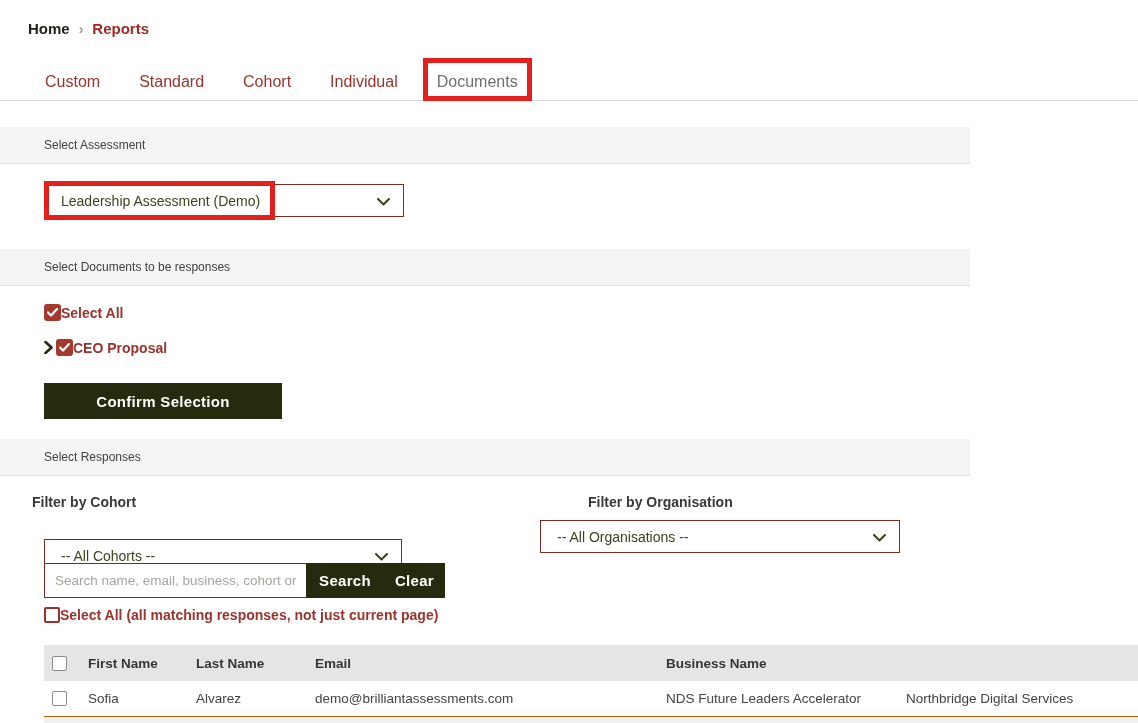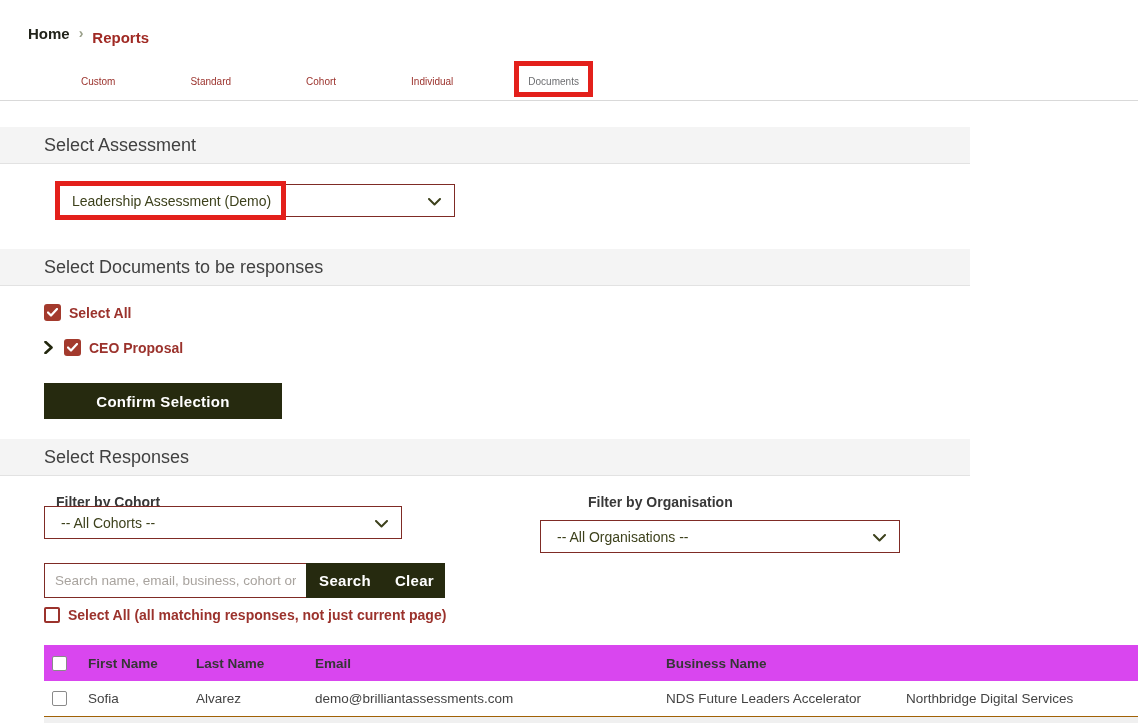--- a/index.html
+++ b/index.html
@@ -14,65 +14,65 @@
   html,body{background:#fff;}
   body{
     width:1138px;height:723px;position:relative;overflow:hidden;
     font-family:"Liberation Sans", sans-serif;
     -webkit-font-smoothing:antialiased;
   }
   
   .breadcrumb{position:absolute;left:28px;top:20px;font-size:15px;font-weight:bold;display:flex;align-items:center;gap:9px;}
   .crumb-home{color:#21231a;}
   .crumb-sep{color:#9aa08a;font-weight:bold;font-size:14px;}
-  .crumb-current{color:#a02a24;margin-top:9px;}
+  .crumb-current{color:#a02a24;}
   
   .tabs{position:absolute;left:0;top:63px;width:1138px;height:38px;border-bottom:1px solid #d9d9d9;padding-left:44px;display:flex;align-items:center;}
-  .tab{font-size:10px;color:var(--maroon);margin-right:37px;cursor:pointer;position:relative;padding:2px 1px;margin-left:36px;}
+  .tab{font-size:16px;color:var(--maroon);margin-right:37px;cursor:pointer;position:relative;padding:2px 1px;}
   .tab.active{color:#6d6e71;}
   .tab-annotation{position:absolute;left:-13px;right:-13px;top:-13px;bottom:-8px;border:5px solid var(--annotation);pointer-events:none;}
   
-  .section-bar{position:absolute;left:0;width:970px;height:37px;background:#f4f4f4;border-bottom:1px solid #e2e2e2;display:flex;align-items:center;padding-left:44px;font-size:18px;color:#414141;}
+  .section-bar{position:absolute;left:0;width:970px;height:37px;background:#f4f4f4;border-bottom:1px solid #e2e2e2;display:flex;align-items:center;padding-left:44px;font-size:12px;color:#414141;}
   .bar-1{top:127px;}
   .bar-2{top:249px;}
   .bar-3{top:439px;}
   
   .fselect{position:absolute;height:33px;background:#fff;border:1px solid var(--maroon-border);display:flex;align-items:center;padding-left:16px;font-size:14px;color:var(--select-text);cursor:pointer;}
   .fselect .chev{position:absolute;right:13px;top:50%;transform:translateY(-50%);}
-  .assessment-select{left:55px;top:184px;width:400px;}
-  .cohort-select{left:44px;top:506px;width:358px;}
+  .assessment-select{left:44px;top:184px;width:360px;}
+  .cohort-select{left:44px;top:539px;width:358px;}
   .org-select{left:540px;top:520px;width:360px;}
   .select-annotation{position:absolute;left:-1px;top:-4px;width:231px;height:39px;border:5px solid var(--annotation);pointer-events:none;}
   
-  .check-row{position:absolute;display:flex;align-items:center;gap:8px;}
+  .check-row{position:absolute;display:flex;align-items:center;}
   .row-selectall{left:44px;top:304px;}
   .row-ceo{left:44px;top:339px;}
   .row-matching{left:44px;top:607px;}
   .cb-checked{width:17px;height:17px;border-radius:3px;background:var(--checkbox-fill);display:flex;align-items:center;justify-content:center;cursor:pointer;flex:none;}
   .cb-unchecked-maroon{width:16px;height:16px;border:2px solid var(--maroon);border-radius:2px;background:#fff;cursor:pointer;flex:none;}
   .cb-plain{width:15px;height:15px;border:1px solid #8a8a8a;border-radius:2px;background:#fff;cursor:pointer;flex:none;}
   .cb-label{font-size:14px;font-weight:bold;color:var(--maroon);}
   .expand-chev{display:flex;align-items:center;margin-right:3px;cursor:pointer;}
   
   .confirm-btn{position:absolute;left:44px;top:383px;width:238px;height:36px;background:var(--olive);color:#fff;border:none;font-size:15px;font-weight:600;font-family:"Liberation Sans",sans-serif;cursor:pointer;letter-spacing:.3px;}
   
   .filter-label{position:absolute;top:494px;font-size:14px;font-weight:bold;color:#383838;}
-  .fl-cohort{left:56px;}
+  .fl-cohort{left:32px;}
   .fl-org{left:540px;padding-left:48px;}
   
   .search-row{position:absolute;left:44px;top:563px;display:flex;align-items:stretch;height:35px;}
   .search-input{width:263px;height:35px;border:1px solid var(--maroon-border);padding:12px 10px;font-size:13.5px;font-family:"Liberation Sans",sans-serif;color:#0f766e;outline:none;}
   .search-input::placeholder{color:#a8a39e;}
   .btn-olive{background:var(--olive);color:#fff;border:none;font-size:15px;font-weight:600;font-family:"Liberation Sans",sans-serif;cursor:pointer;letter-spacing:.3px;}
   .btn-search{width:78px;margin-left:-1px;}
   .btn-clear{width:61px;}
   
   .rtable{position:absolute;left:44px;top:645px;width:1094px;font-size:13.5px;}
   .trow{display:grid;grid-template-columns:36px 108px 119px 351px 240px 1fr;align-items:center;height:36px;padding-left:8px;}
-  .thead{background:#d946ef;font-weight:bold;color:#363636;}
+  .thead{background:#e5e5e5;font-weight:bold;color:#363636;}
   .tbody-row{background:#fff;border-bottom:1px solid #a16207;color:#434343;}
   .next-row-strip{height:7px;background:#f0f0f0;}
   .cell{padding-right:10px;overflow:hidden;white-space:nowrap;text-overflow:ellipsis;}
 </style>
 </head>
 <body>
 
 <div class="breadcrumb">
   <span class="crumb-home">Home</span>
   <span class="crumb-sep">›</span>

